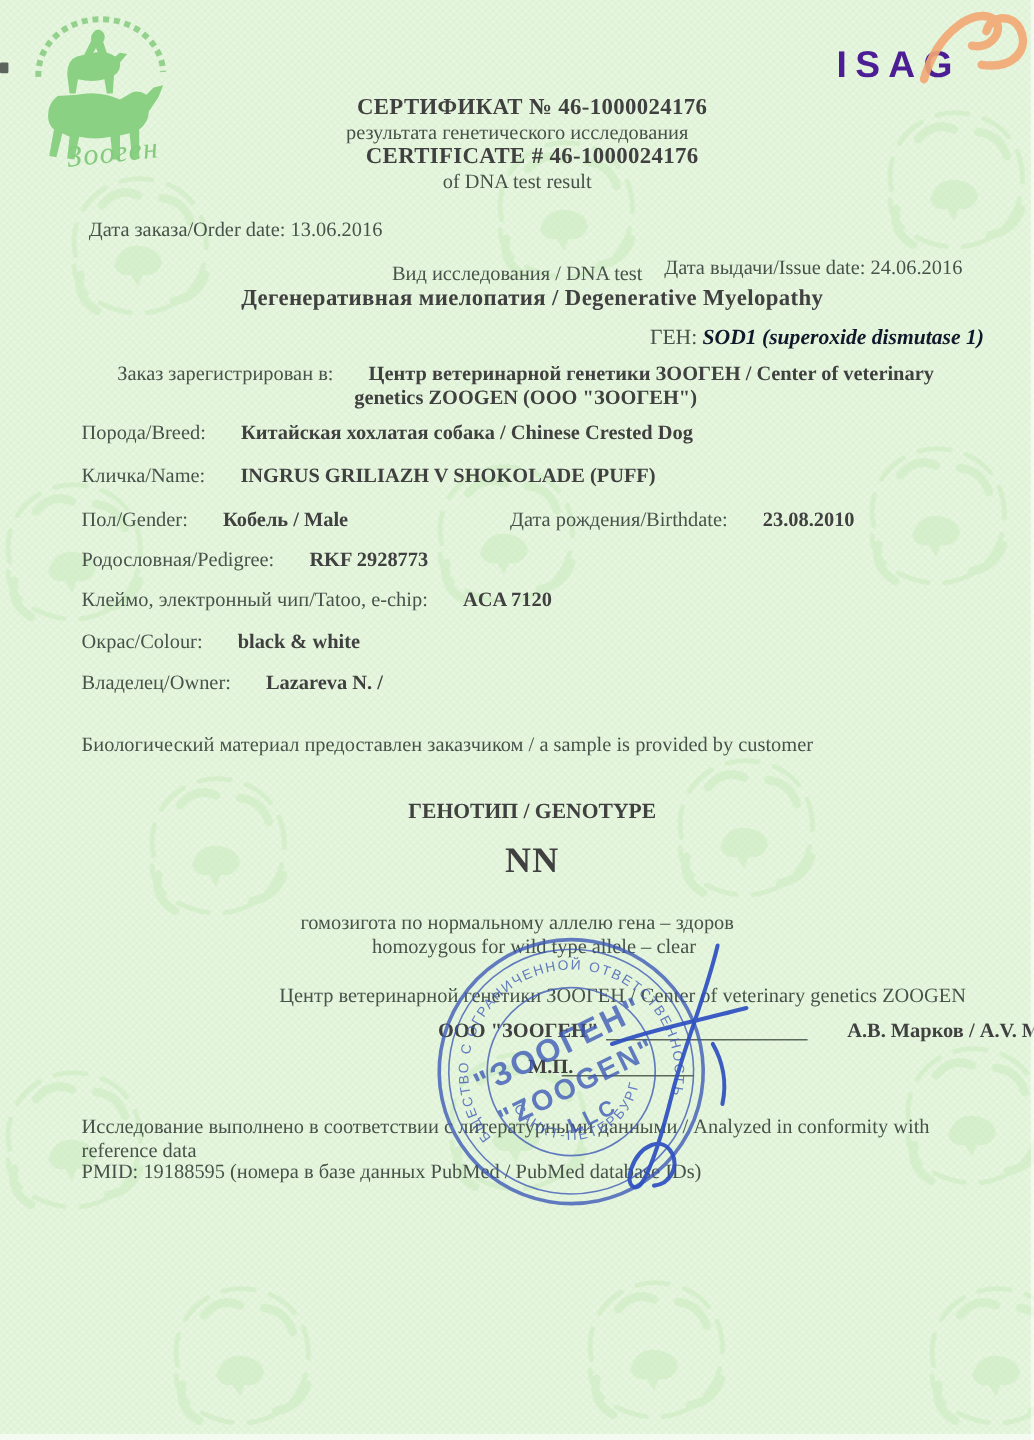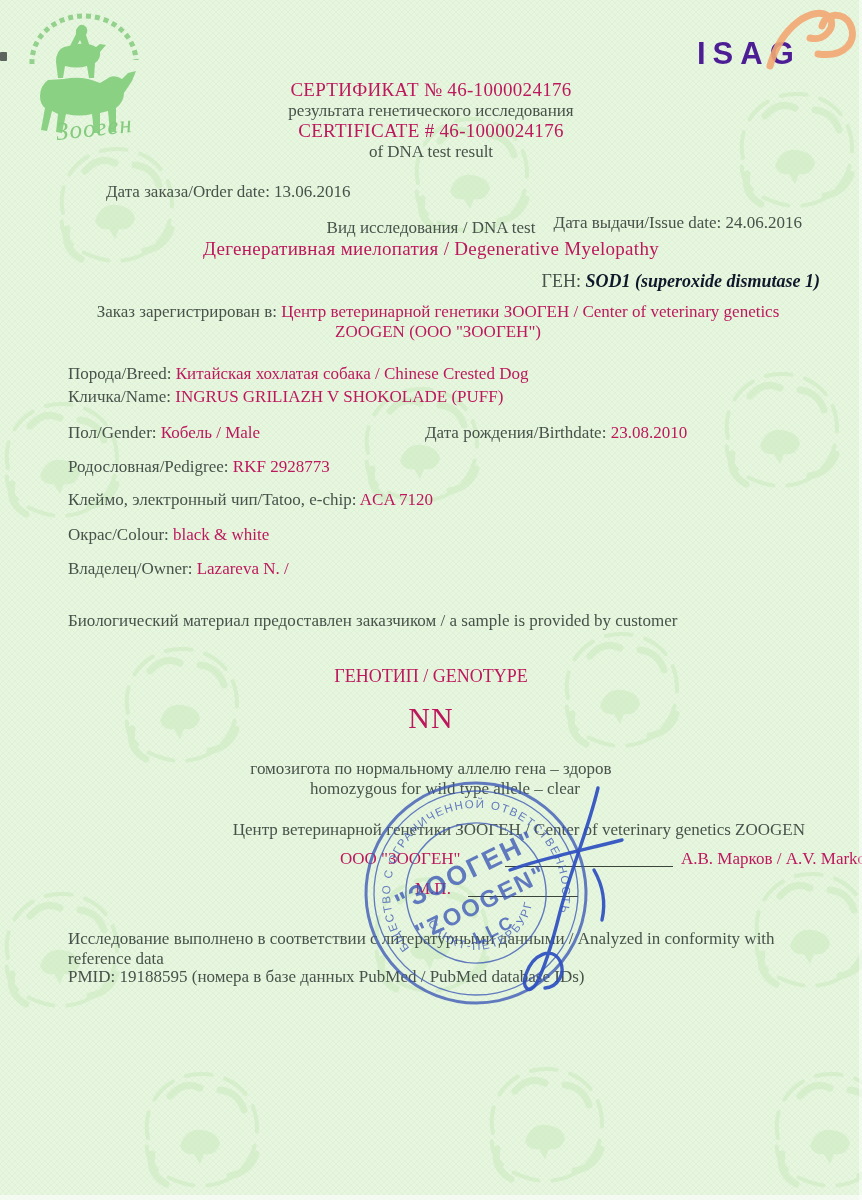--- a/index.html
+++ b/index.html
@@ -8,21 +8,21 @@
     background:#e7f6df;
     font-family:"Liberation Serif", serif;
     color:#47524a;
   }
   .abs{position:absolute;}
   .wm{position:absolute;left:0;top:0;z-index:0;}
   .content{position:relative;z-index:1;}
   .line{position:absolute;font-size:17px;line-height:1.2;white-space:nowrap;}
   .wrap{white-space:normal;}
   .c{left:0;right:0;text-align:center;}
-  .b{font-weight:normal;color:#be185d;}
+  .b{font-weight:bold;color:#404040;padding-left:25px;}
   .bi{font-weight:bold;font-style:italic;color:#0f172a;}
   .t1{font-size:19px;letter-spacing:.3px;}
   .big{font-size:30px;letter-spacing:1px;}
   .h18{font-size:18px;}
   .rule{position:absolute;border-bottom:1.6px solid #3a443b;}
   .zlogo-text{
     font-style:italic;font-size:25px;color:#84cb7e;
     transform:rotate(-6deg);letter-spacing:1px;
   }
   .isag{
@@ -93,42 +93,42 @@
         <path d="M8,64 C20,22 52,4 66,14 C76,22 64,40 48,36"></path>
         <path d="M56,52 C84,56 96,38 88,22 C82,10 64,10 60,24"></path>
       </g>
     </svg>
 
     <div class="line c b t1" style="top:79px;">СЕРТИФИКАТ № 46-1000024176</div>
     <div class="line c" style="top:101px;">результата генетического исследования</div>
     <div class="line c b t1" style="top:120px;">CERTIFICATE # 46-1000024176</div>
     <div class="line c" style="top:142px;">of DNA test result</div>
 
-    <div class="line" style="left:74px;top:182px;margin-left:32px;">
+    <div class="line" style="left:74px;top:182px;">
       <span>Дата заказа/Order date:</span>
       <span>13.06.2016</span>
     </div>
     <div class="line" style="right:60px;top:182px;margin-top:31px;">
       <span>Дата выдачи/Issue date:</span>
       <span>24.06.2016</span>
     </div>
 
     <div class="line c" style="top:218px;">Вид исследования / DNA test</div>
     <div class="line c b t1" style="top:238px;">Дегенеративная миелопатия / Degenerative Myelopathy</div>
     <div class="line h18" style="right:42px;top:271px;">
       <span>ГЕН:</span>
       <span class="bi">SOD1 (superoxide dismutase 1)</span>
     </div>
 
     <div class="line wrap" style="left:68px;top:302px;width:740px;text-align:center;">
       <span>Заказ зарегистрирован в:</span>
       <span class="b">Центр ветеринарной генетики ЗООГЕН / Center of veterinary genetics ZOOGEN (ООО "ЗООГЕН")</span>
     </div>
 
-    <div class="line" style="left:68px;top:351px;margin-top:13px;">
+    <div class="line" style="left:68px;top:351px;">
       <span>Порода/Breed:</span>
       <span class="b">Китайская хохлатая собака / Chinese Crested Dog</span>
     </div>
 
     <div class="line" style="left:68px;top:387px;">
       <span>Кличка/Name:</span>
       <span class="b">INGRUS GRILIAZH V SHOKOLADE (PUFF)</span>
     </div>
 
     <div class="line" style="left:68px;top:423px;">

